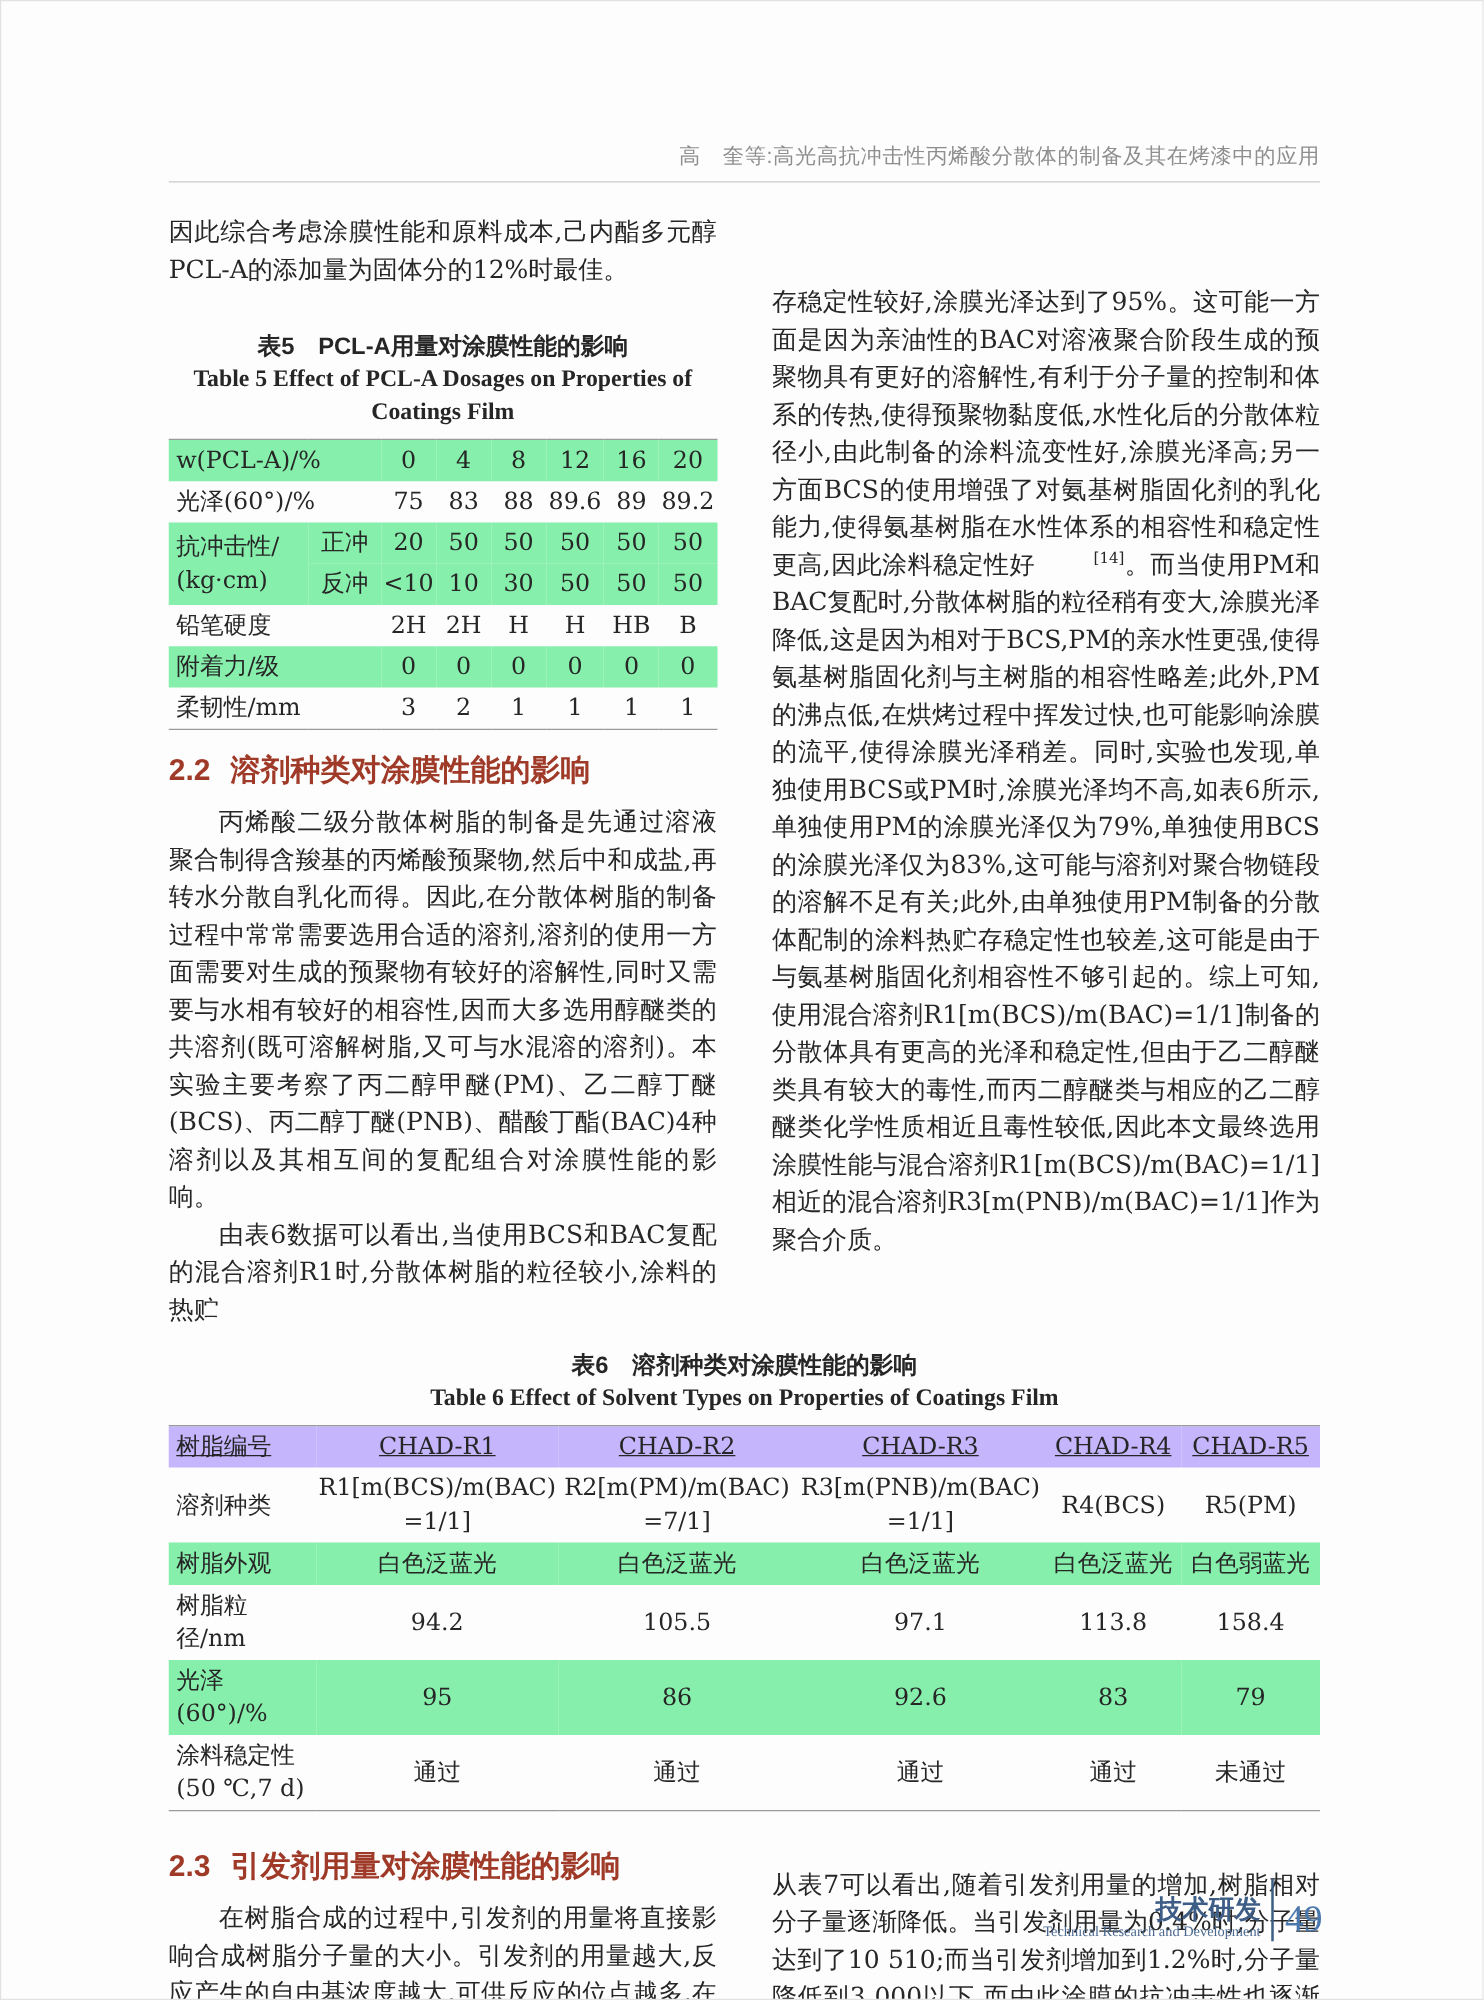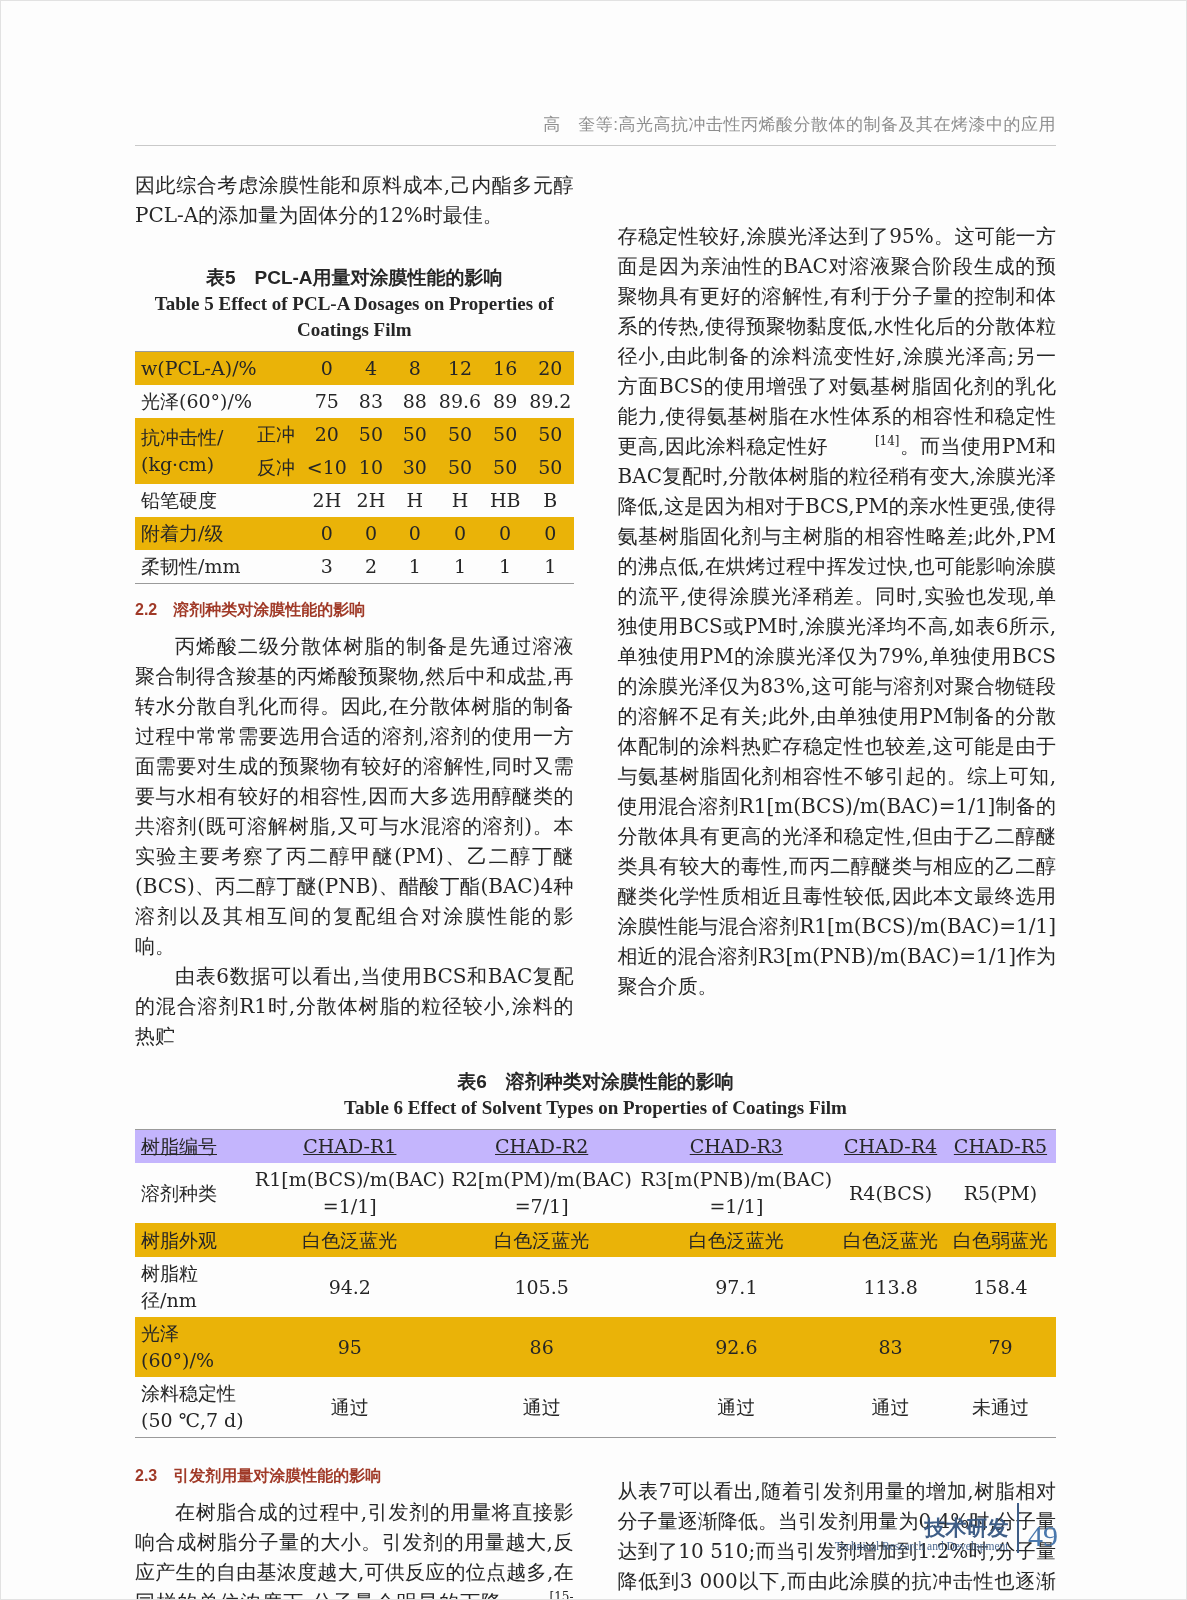--- a/index.html
+++ b/index.html
@@ -38,21 +38,21 @@
     line-height: 30px;
     text-align: justify;
   }
   p.indent { text-indent: 2em; }
   p.body sup { font-size: 12px; line-height: 0; padding-left: 47px; }
 
   
   .sec-head {
     font-family: "Liberation Sans", sans-serif;
     font-weight: 700;
-    font-size: 16px;
+    font-size: 24px;
     color: #a03a28;
     margin: 16px 0 10px 0;
   }
   .sec-head .num { margin-right: 16px; }
 
   
   .tbl-block { margin-top: 34px; margin-bottom: 14px; }
   .tbl-title-cn {
     font-family: "Liberation Sans", sans-serif;
     font-weight: 700;
@@ -77,21 +77,21 @@
     border-bottom: 1.5px solid #9a9a9a;
   }
   td, th {
     font-size: 19px;
     font-weight: normal;
     padding: 3px 2px;
     text-align: center;
     vertical-align: middle;
     line-height: 27px;
   }
-  tr.shaded { background: #eab308; }
+  tr.shaded { background: #86efac; }
   td.rowlabel, th.rowlabel { text-align: left; padding-left: 6px; }
   .pre { white-space: pre-line; }
   #table5 td { height: 33px; }
   #table6 td, #table6 th { white-space: pre-line; }
   #table6 thead tr { background: #c4b5fd; text-decoration: underline; }
   #table6 td { height: 34px; }
 
   .t6 { margin-top: 18px; }
   .t6 .tbl-title-cn { line-height: 26px; }
 

